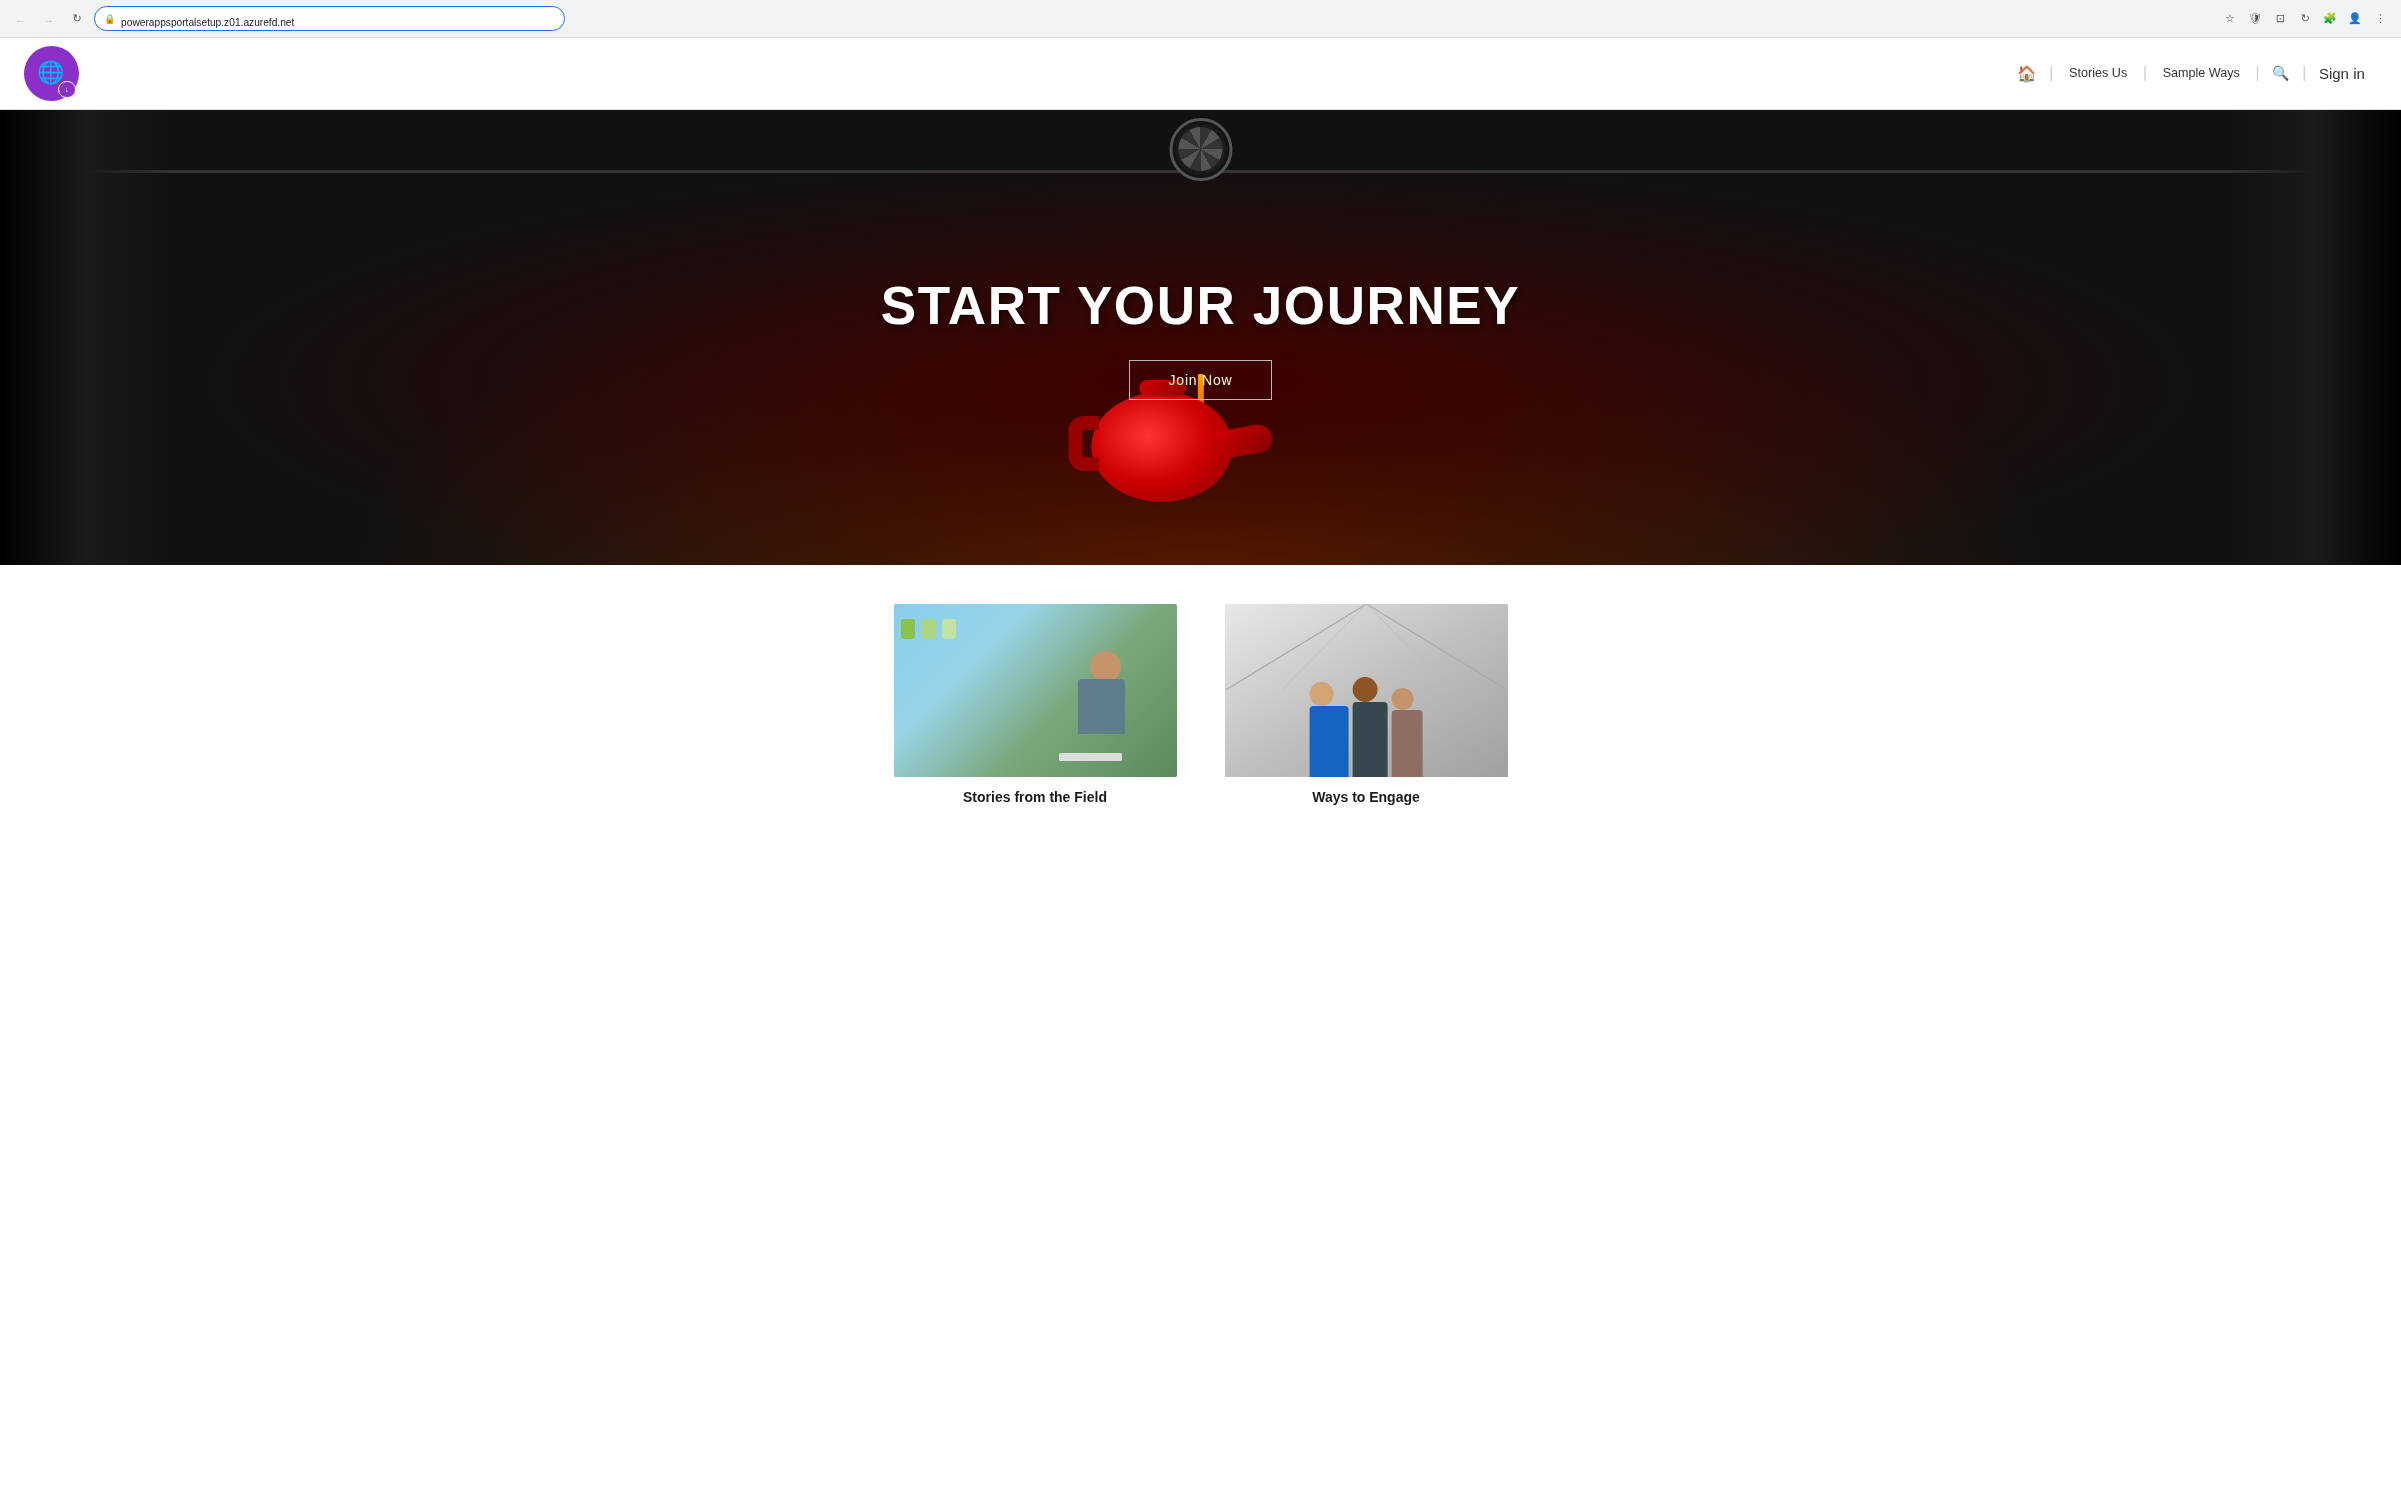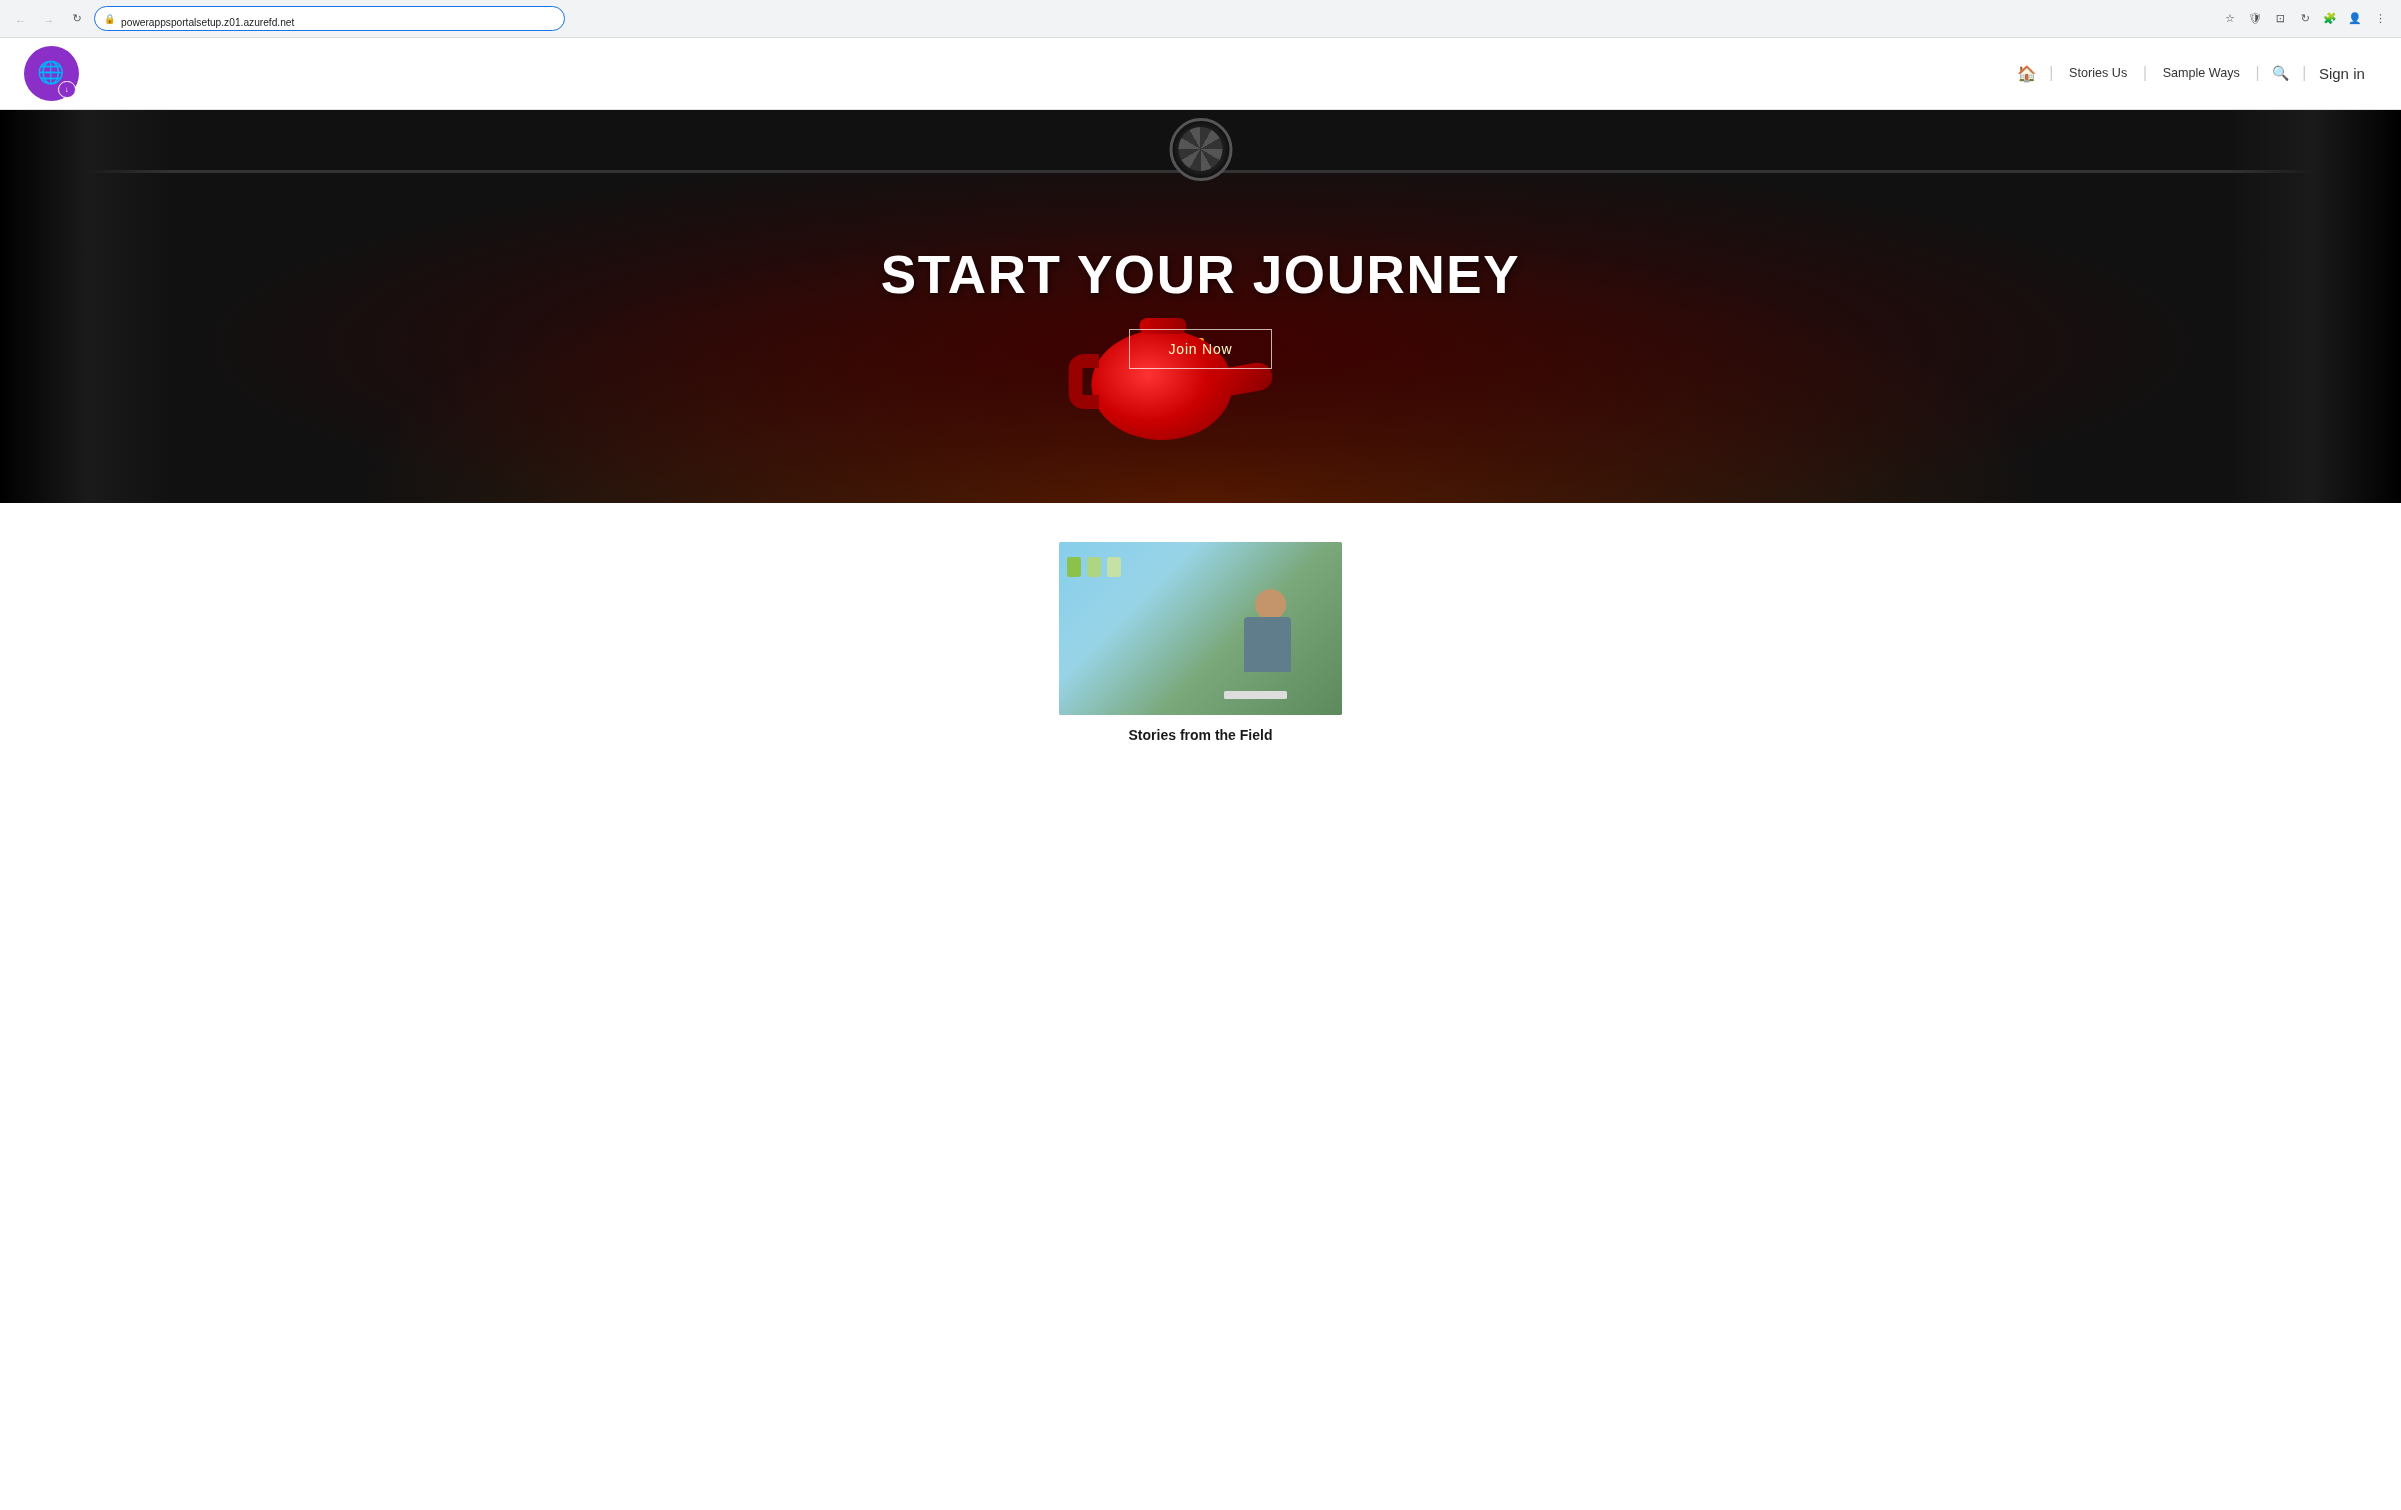--- a/index.html
+++ b/index.html
@@ -124,21 +124,21 @@
       padding: 0 12.6px;
       font-size: 15px;
       color: #333;
       cursor: pointer;
     }
 
     
     .hero-banner {
       position: relative;
       width: 100%;
-      height: 393px;
+      height: 455px;
       background: #1a1a1a;
       overflow: hidden;
       display: flex;
       align-items: center;
       justify-content: center;
     }
     
     .hero-scene {
       position: absolute;
       inset: 0;
@@ -521,16 +521,45 @@
         <div class="person-sitting">
           <div class="person-head-1"></div>
           <div class="person-body-1"></div>
           <div class="person-laptop"></div>
         </div>
       </div>
       <p class="card-title">Stories from the Field</p>
     </div>
 
 
+    <div class="card">
+      <div class="card-image card-image-3">
+        <div class="corridor-bg">
+
+          <svg width="100%" height="50%" style="position:absolute;top:0;left:0" viewBox="0 0 360 110">
+            <line x1="50%" y1="0" x2="0" y2="100%" stroke="#aaa" stroke-width="1.5"></line>
+            <line x1="50%" y1="0" x2="100%" y2="100%" stroke="#aaa" stroke-width="1.5"></line>
+            <line x1="50%" y1="0" x2="20%" y2="100%" stroke="#bbb" stroke-width="1"></line>
+            <line x1="50%" y1="0" x2="80%" y2="100%" stroke="#bbb" stroke-width="1"></line>
+          </svg>
+        </div>
+
+        <div class="people-group">
+          <div>
+            <div class="person-3a-head"></div>
+            <div class="person-3a-body"></div>
+          </div>
+          <div style="margin-top:-3.9px">
+            <div class="person-3b-head"></div>
+            <div class="person-3b-body"></div>
+          </div>
+          <div>
+            <div class="person-3c-head"></div>
+            <div class="person-3c-body"></div>
+          </div>
+        </div>
+      </div>
+      <p class="card-title">Ways to Engage</p>
+    </div>
   </section>
 
 </div>
 
 
 </body></html>

